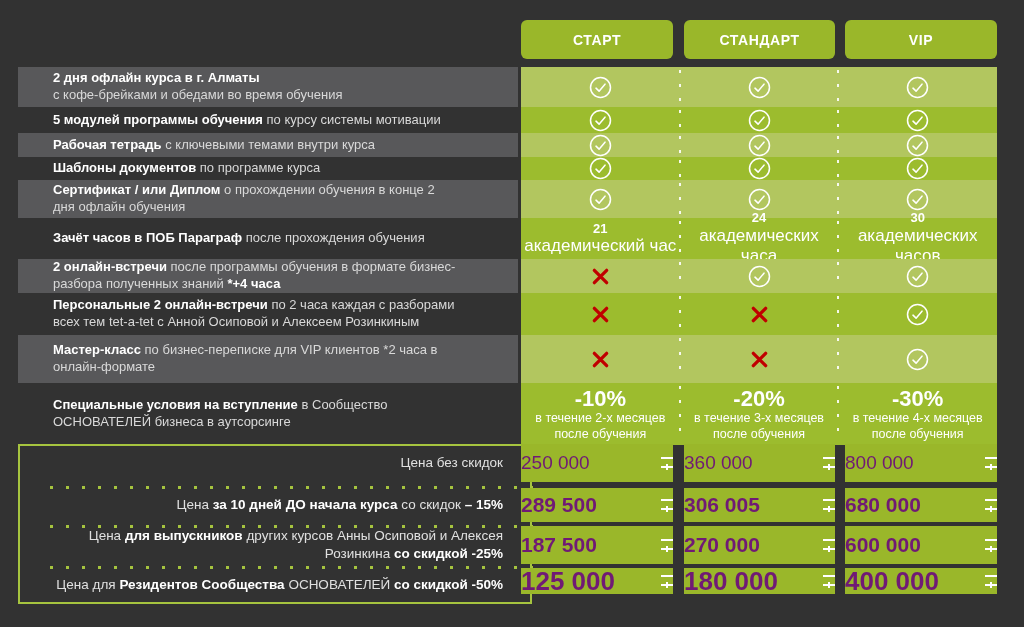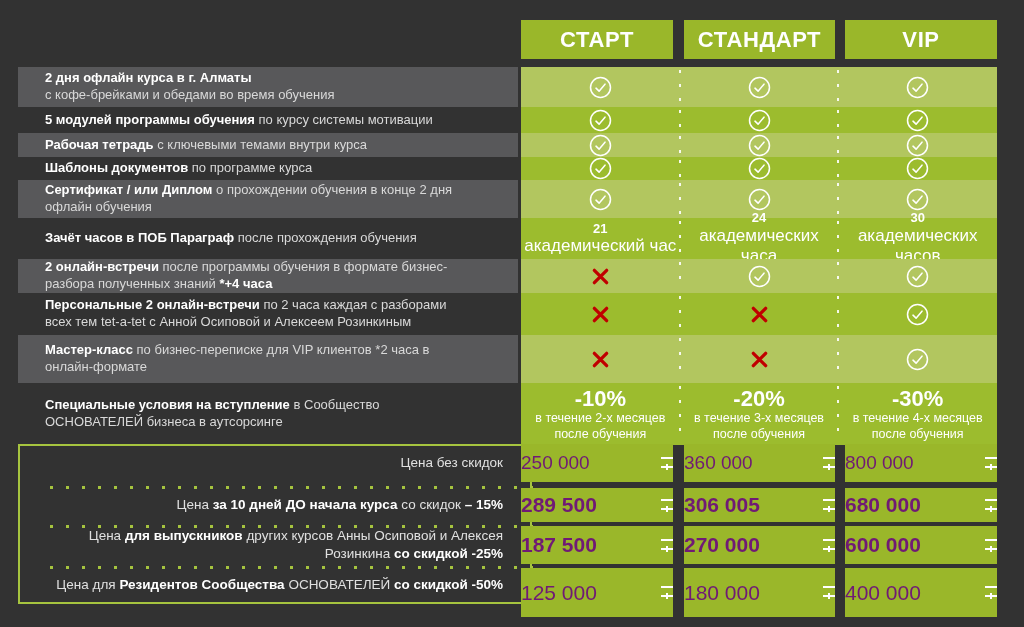--- a/index.html
+++ b/index.html
@@ -5,21 +5,21 @@
   html,body{margin:0;padding:0;background:#262626;}
   .stage{
     position:relative;width:1024px;height:627px;overflow:hidden;
     background:#323232;font-family:"Liberation Sans",sans-serif;
     -webkit-font-smoothing:antialiased;
   }
   
   .tier{
     position:absolute;top:20px;height:39px;background:#9ab72a;
     display:flex;align-items:center;justify-content:center;
-    color:#fff;font-weight:bold;font-size:22px;letter-spacing:.6px;
+    color:#fff;font-weight:bold;font-size:14px;letter-spacing:.6px;border-radius:6px;
   }
   .tier.t0{left:521px;width:152px}
   .tier.t1{left:684px;width:151px}
   .tier.t2{left:845px;width:152px}
 
   
   .feat{position:absolute;left:18px;top:67px;width:979px;display:flex;flex-direction:column;}
   .frow{display:flex;align-items:stretch;}
   .frow:nth-child(1){height:40px}
   .frow:nth-child(2){height:26px}
@@ -29,21 +29,21 @@
   .frow:nth-child(6){height:41px}
   .frow:nth-child(7){height:34px}
   .frow:nth-child(8){height:42px}
   .frow:nth-child(9){height:48px}
   .frow:nth-child(10){height:62px}
   .flabel{
     width:500px;box-sizing:border-box;padding:2px 42px 2px 19px;
     display:flex;flex-direction:column;justify-content:center;
     font-size:13px;line-height:1.3;color:#d9d9d9;
   }
-  .flabel p{margin:8px}
+  .flabel p{margin:16px}
   .flabel .b{font-weight:bold;color:#fff}
   .frow:nth-child(odd) .flabel{background:#58585a}
   .stack .b,.stack .r{display:block}
   .fgap{width:3px}
   .fcell{
     flex:1;position:relative;display:flex;flex-direction:column;
     align-items:center;justify-content:center;text-align:center;color:#fff;
   }
   .frow:nth-child(odd) .fcell{background:#b2c65f}
   .frow:nth-child(even) .fcell{background:#9cbc2e}
@@ -82,21 +82,21 @@
   .pbox{
     position:absolute;background:#9ab72a;color:#701a75;
     display:flex;align-items:center;justify-content:space-between;
   }
   .pbox.c0{left:521px;width:152px}
   .pbox.c1{left:684px;width:151px}
   .pbox.c2{left:845px;width:152px}
   .pbox.r1{top:0;height:38px;font-size:19px;font-weight:normal}
   .pbox.r2{top:44px;height:34px;font-size:21px;font-weight:bold}
   .pbox.r3{top:82px;height:38px;font-size:21px;font-weight:bold}
-  .pbox.r4{top:124px;height:49px;font-size:21px;font-weight:normal}
+  .pbox.r4{top:124px;height:26px;font-size:26px;font-weight:bold}
 
   
   .tg{display:inline-block;position:relative;width:12px;height:13px;margin-left:7px;vertical-align:-1px}
   .tg::before{content:"";position:absolute;left:0;right:0;top:0;height:7px;
     border-top:2px solid #fff;border-bottom:2px solid #fff}
   .tg::after{content:"";position:absolute;left:5px;top:7px;bottom:0;width:2px;background:#fff}
 </style>
 </head>
 <body>
 

